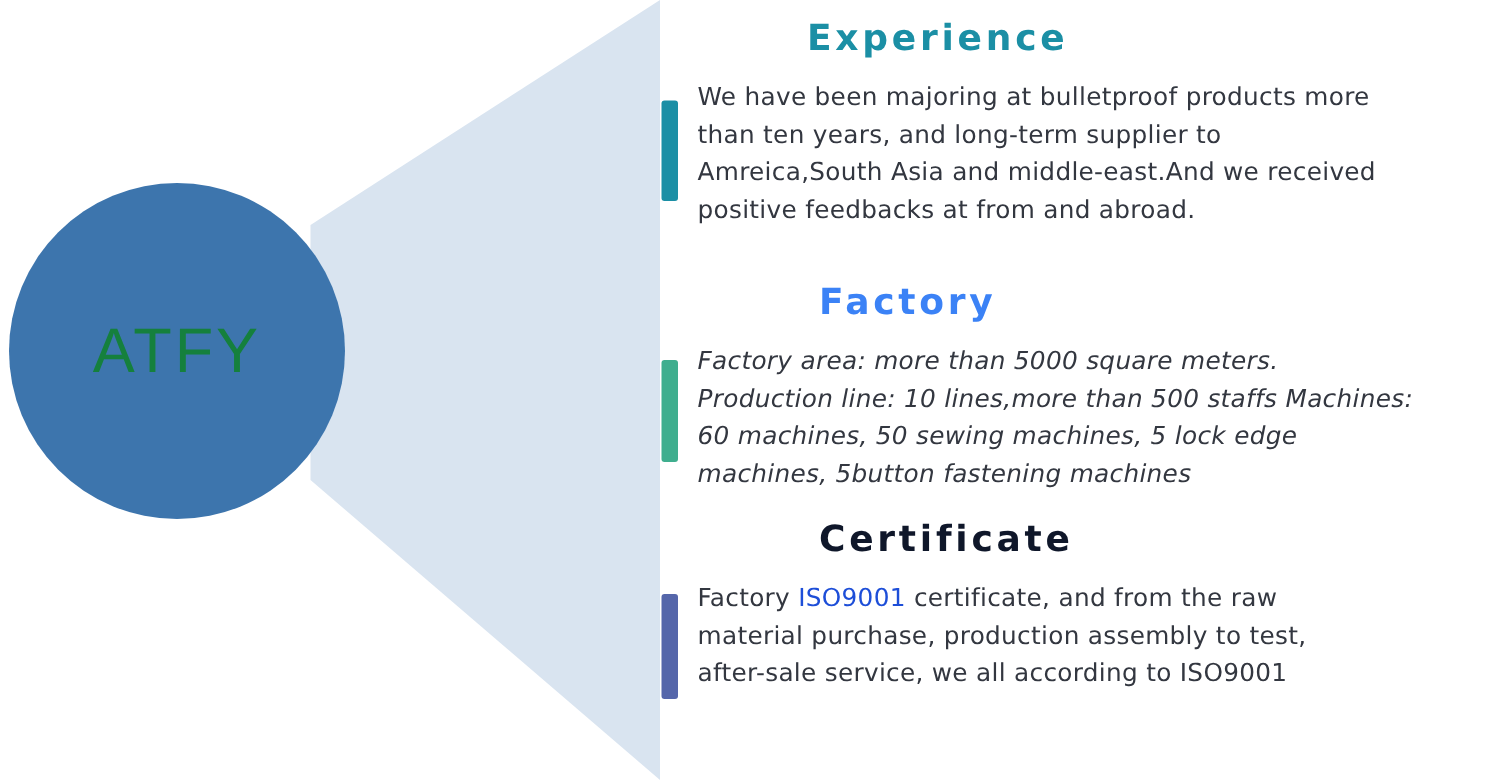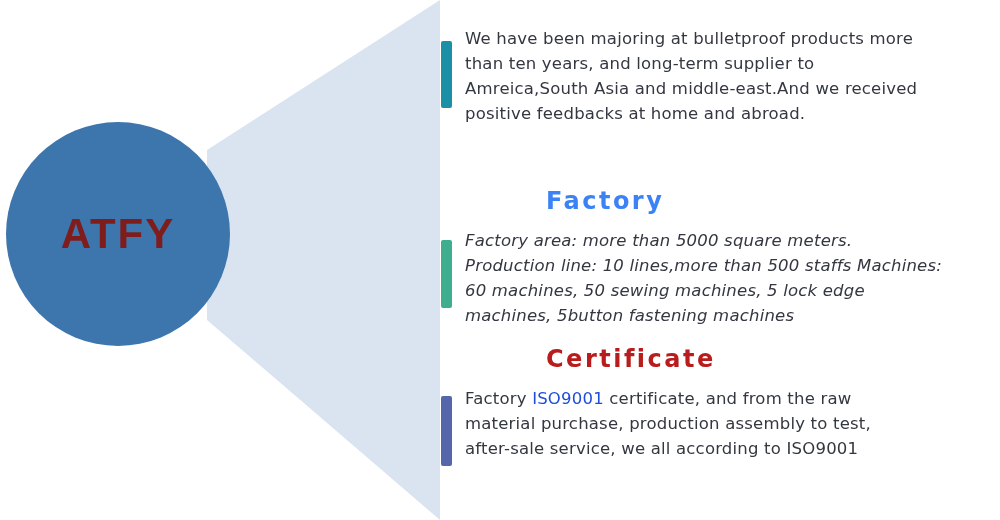--- a/index.html
+++ b/index.html
@@ -31,23 +31,23 @@
   }
   #logo-text {
     position: absolute;
     left: 6px;
     top: 122px;
     width: 224px;
     height: 224px;
     display: flex;
     align-items: center;
     justify-content: center;
-    color: #7f1d1d;
+    color: #15803d;
     font-size: 42px;
-    font-weight: bold;
+    font-weight: normal;
     letter-spacing: 2px;
     font-family: "Liberation Sans", sans-serif;
     pointer-events: none;
   }
 
   
   #content {
     position: absolute;
     left: 441px;
     top: 0;
@@ -94,21 +94,21 @@
   #sec-experience .section-head { margin-left: 97px; color: #1b8fa5; }
   #sec-experience .accent-bar { top: 15px; height: 67px; background: #1b8fa5; }
   #sec-experience .section-body { width: 455px; }
 
   #sec-factory { top: 188px; }
   #sec-factory .section-head { margin-left: 105px; color: #3b82f6; }
   #sec-factory .accent-bar { top: 12px; height: 68px; background: #3fae8e; }
   #sec-factory .section-body { width: 480px; font-style: italic; }
 
   #sec-certificate { top: 346px; }
-  #sec-certificate .section-head { margin-left: 105px; color: #b91c1c; }
+  #sec-certificate .section-head { margin-left: 105px; color: #0f172a; }
   #sec-certificate .accent-bar { top: 10px; height: 70px; background: #5566aa; }
   #sec-certificate .section-body { width: 455px; }
 
   .head-gap { height: 14px; }
 </style>
 </head>
 <body>
 
 <div id="canvas">
 
@@ -116,24 +116,25 @@
     <svg width="445" height="520" viewBox="0 0 445 520" xmlns="http://www.w3.org/2000/svg">
       <polygon points="207,150 440,0 440,520 207,320" fill="#d9e4f0"></polygon>
       <circle cx="118" cy="234" r="112" fill="#3d75ad"></circle>
     </svg>
     <div id="logo-text">ATFY</div>
   </div>
 
   <div id="content">
 
     <div class="section" id="sec-experience">
+      <div class="section-head">Experience</div>
       <div class="head-gap"></div>
       <div class="section-body-wrap">
         <div class="accent-bar"></div>
-        <div class="section-body">We have been majoring at bulletproof products more than ten years, and long-term supplier to Amreica,South Asia and middle-east.And we received positive feedbacks at home and abroad.</div>
+        <div class="section-body">We have been majoring at bulletproof products more than ten years, and long-term supplier to Amreica,South Asia and middle-east.And we received positive feedbacks at from and abroad.</div>
       </div>
     </div>
 
     <div class="section" id="sec-factory">
       <div class="section-head">Factory</div>
       <div class="head-gap"></div>
       <div class="section-body-wrap">
         <div class="accent-bar"></div>
         <div class="section-body">Factory area: more than 5000 square meters. Production line: 10 lines,more than 500 staffs Machines: 60 machines, 50 sewing machines, 5 lock edge machines, 5button fastening machines</div>
       </div>

